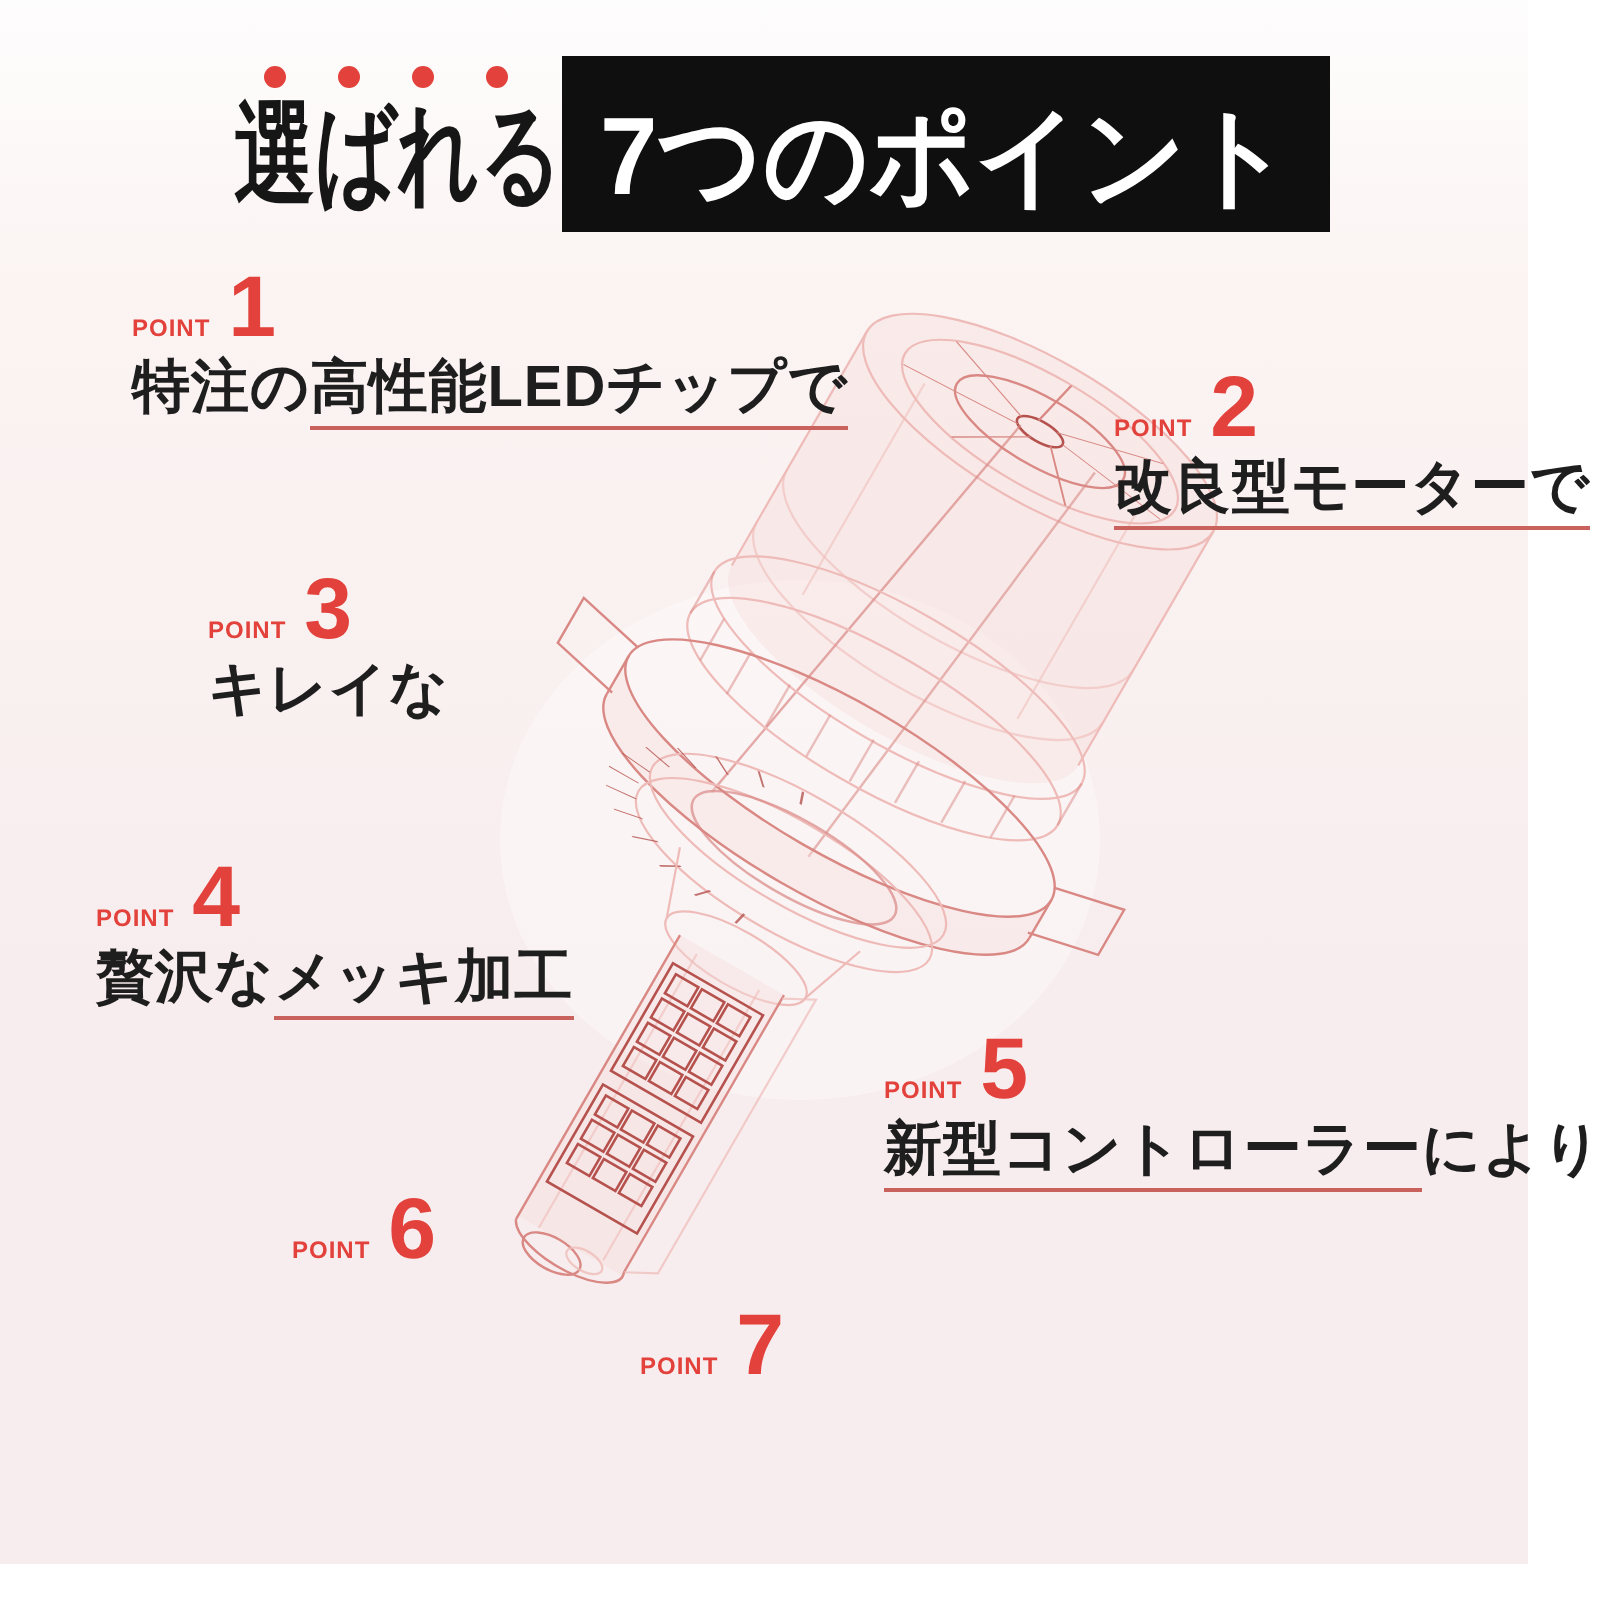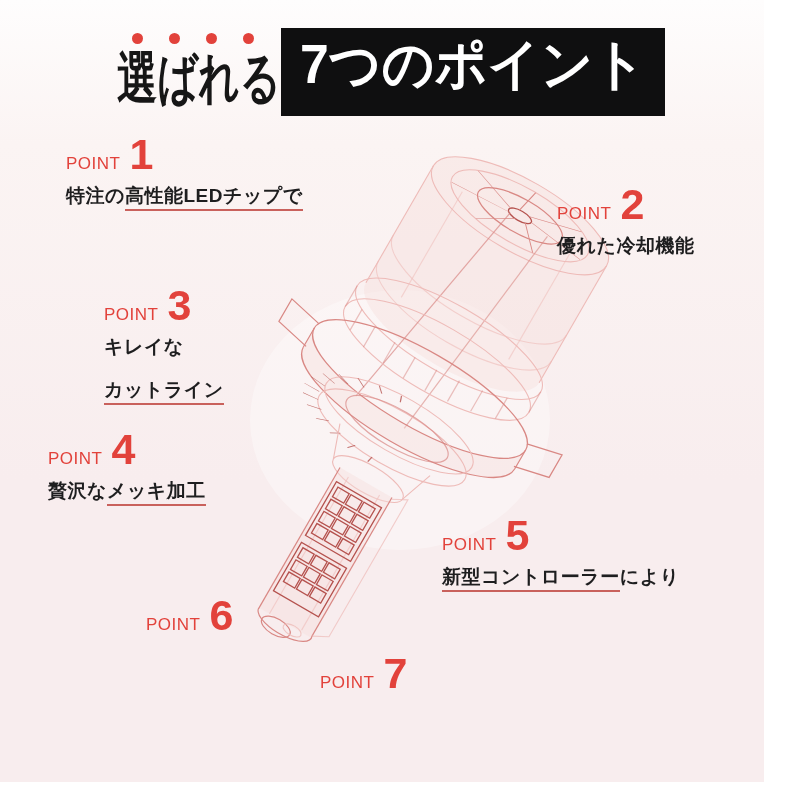--- a/index.html
+++ b/index.html
@@ -11,31 +11,31 @@
 
   
   .dots{position:absolute;left:132px;top:33px;display:flex;gap:26px;}
   .dot{width:11px;height:11px;border-radius:50%;background:var(--accent);}
   .script-title{position:absolute;left:117px;top:48px;
                 font-family:"DejaVu Serif","Liberation Serif",serif;
                 font-weight:700;font-size:56px;line-height:1.05;color:#161616;
                 transform:scaleX(0.72);transform-origin:left top;white-space:nowrap;}
   .banner{position:absolute;left:281px;top:28px;width:384px;height:88px;
           background:var(--banner-bg);color:var(--banner-fg);
-          display:flex;align-items:flex-start;justify-content:center;
+          display:flex;align-items:flex-end;justify-content:center;
           font-weight:900;font-size:55px;letter-spacing:0px;white-space:nowrap;
           transform-origin:left center;}
   .banner span{transform:scaleX(0.94);display:inline-block;white-space:nowrap;}
 
   
   .point{position:absolute;z-index:3;}
   .plabel{display:flex;align-items:baseline;gap:9px;margin-bottom:5px;}
-  .pword{font-size:17px;font-weight:400;letter-spacing:0.5px;color:var(--accent);}
+  .pword{font-size:12px;font-weight:700;letter-spacing:0.5px;color:var(--accent);}
   .pnum{font-size:43px;font-weight:800;color:var(--accent);line-height:.85;}
-  .pline{font-size:19px;font-weight:700;letter-spacing:0.5px;color:var(--text);
+  .pline{font-size:29px;font-weight:700;letter-spacing:0.5px;color:var(--text);
          line-height:33px;margin-bottom:10px;white-space:nowrap;}
   .useg{border-bottom:2px solid var(--underline);padding-bottom:3px;}
   .p1{left:66px;top:136px;}
   .p2{left:557px;top:186px;}
   .p3{left:104px;top:287px;}
   .p4{left:48px;top:431px;}
   .p5{left:442px;top:517px;}
   .p6{left:146px;top:597px;}
   .p7{left:320px;top:655px;}
 
@@ -177,29 +177,28 @@
           <span class="pword">POINT</span>
           <span class="pnum">1</span>
         </div>
         <div class="pline"><span>特注の</span><span class="useg">高性能LEDチップで</span></div>
       </div>
       <div class="point p2">
         <div class="plabel">
           <span class="pword">POINT</span>
           <span class="pnum">2</span>
         </div>
-        <div class="pline"><span>優れた冷却機能</span></div>
+        <div class="pline"><span class="useg">改良型モーターで</span></div>
       </div>
       <div class="point p3">
         <div class="plabel">
           <span class="pword">POINT</span>
           <span class="pnum">3</span>
         </div>
         <div class="pline"><span>キレイな</span></div>
-        <div class="pline"><span class="useg">カットライン</span></div>
       </div>
       <div class="point p4">
         <div class="plabel">
           <span class="pword">POINT</span>
           <span class="pnum">4</span>
         </div>
         <div class="pline"><span>贅沢な</span><span class="useg">メッキ加工</span></div>
       </div>
       <div class="point p5">
         <div class="plabel">

